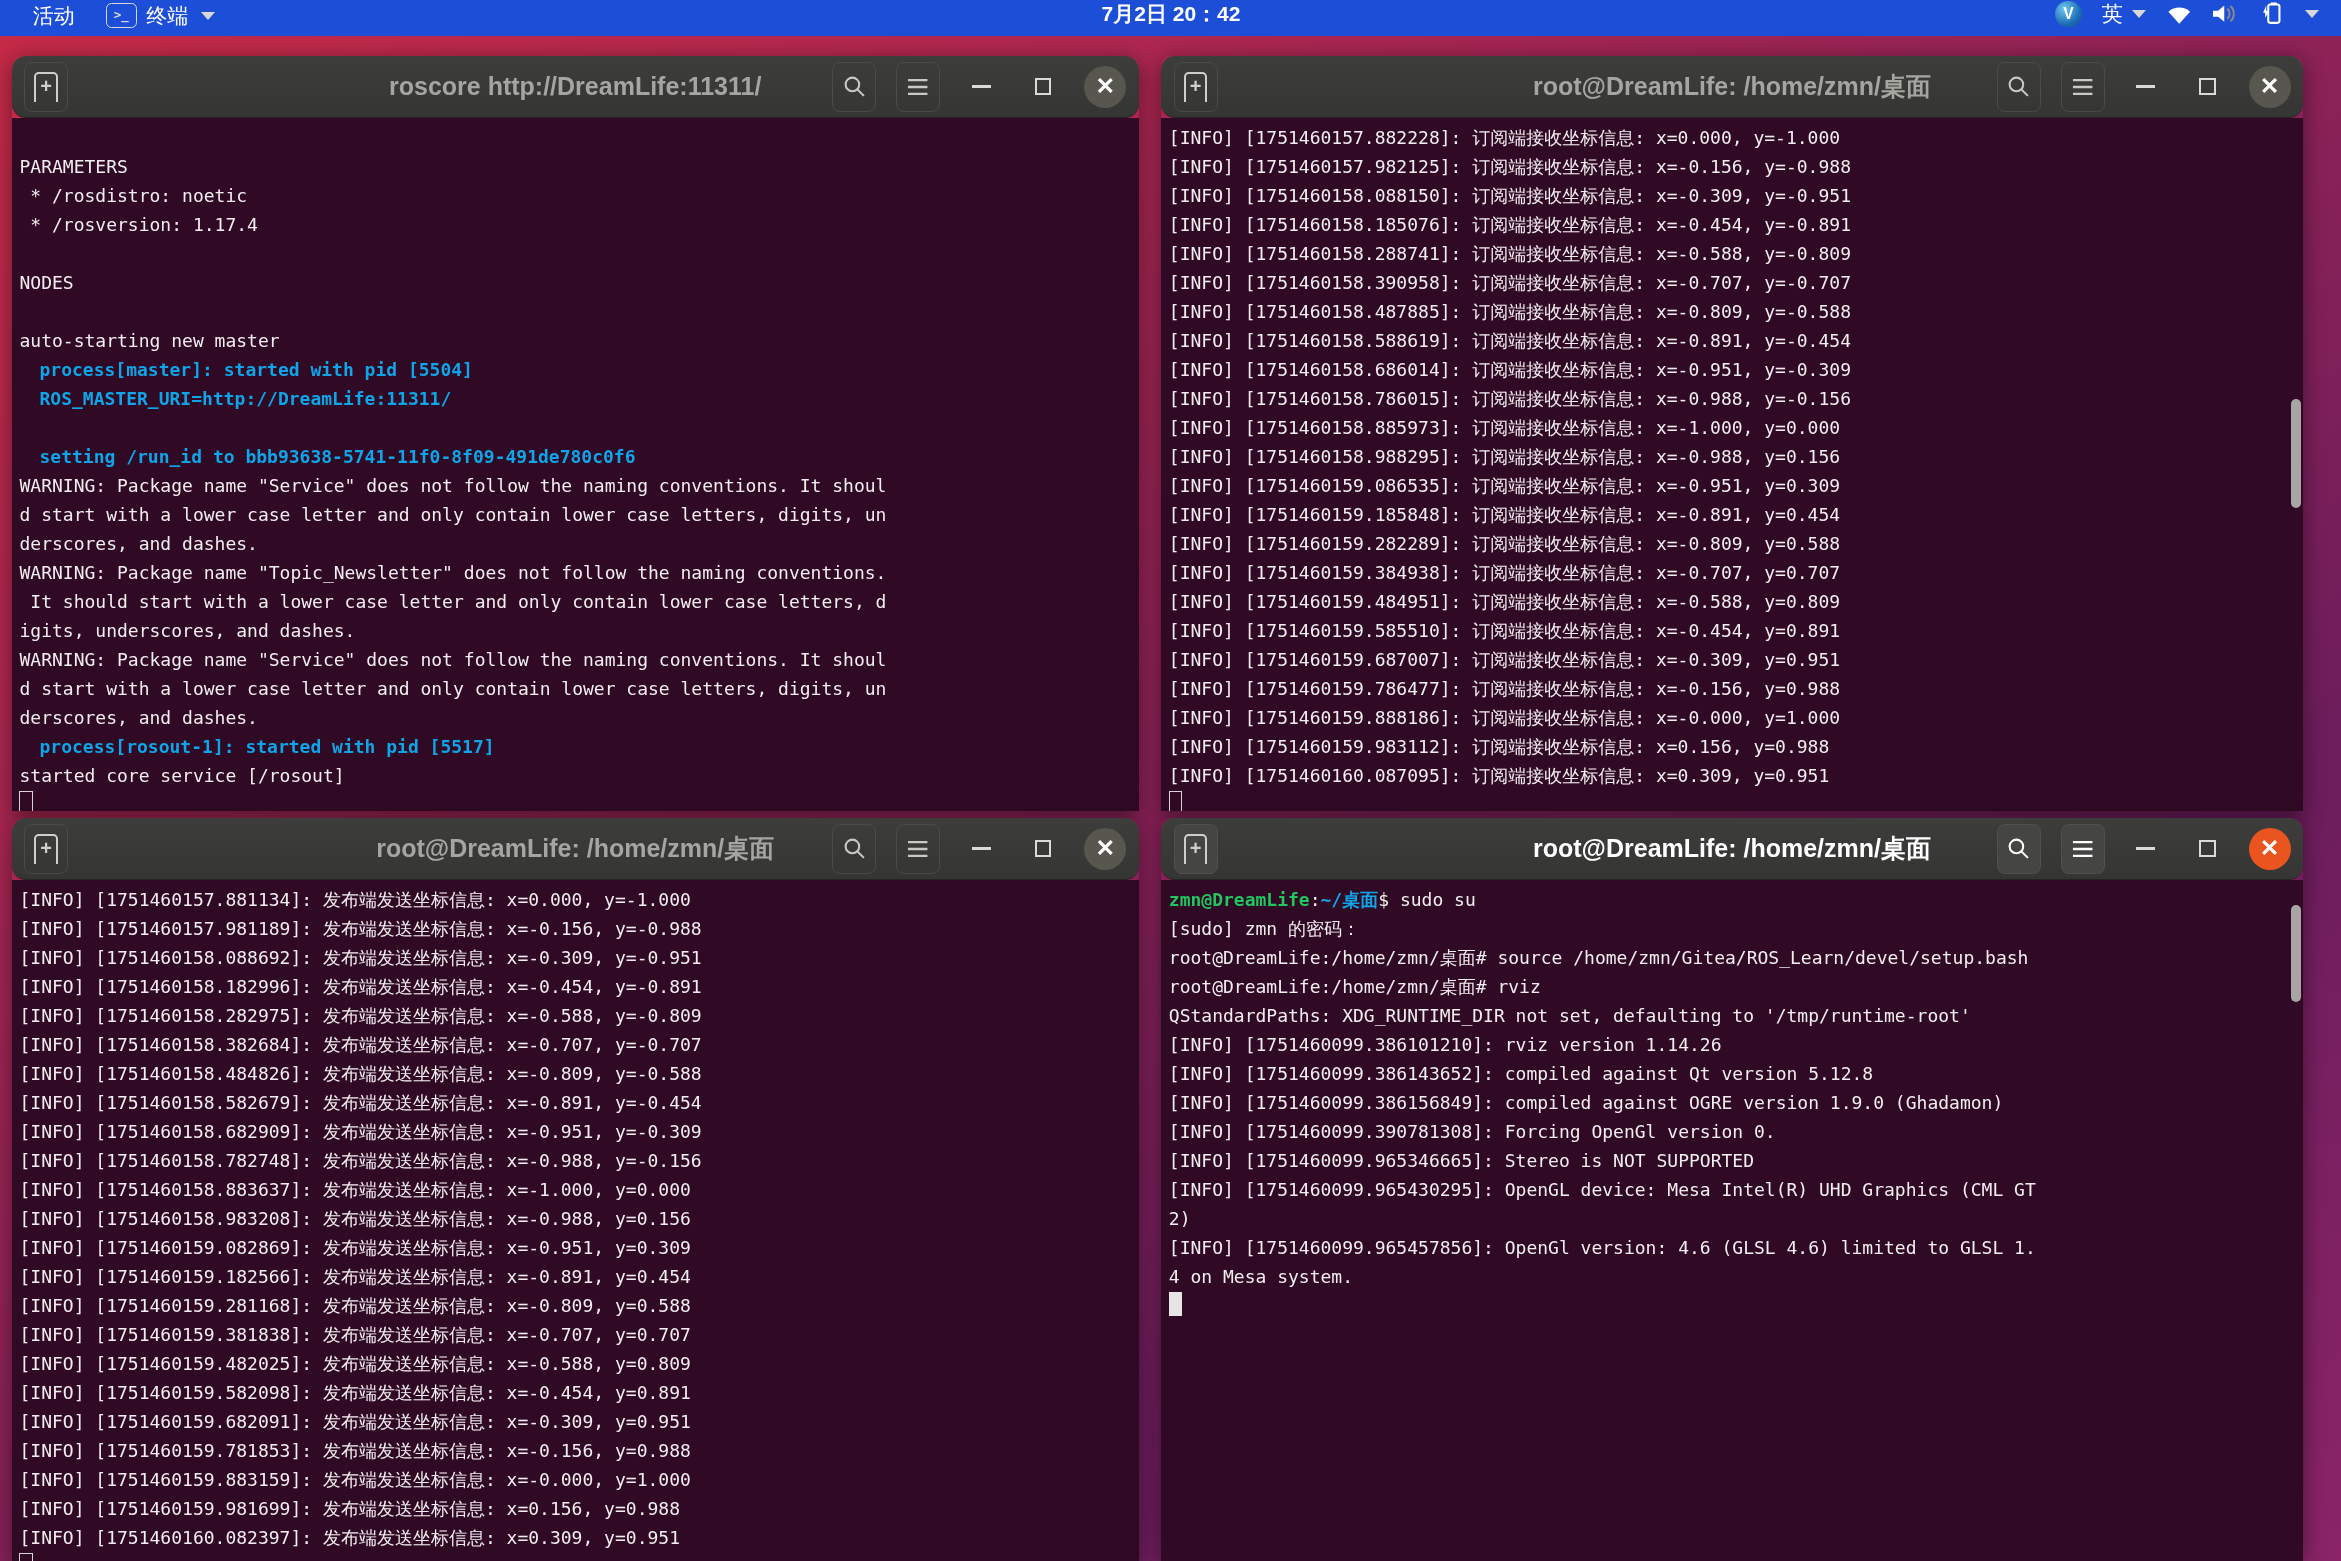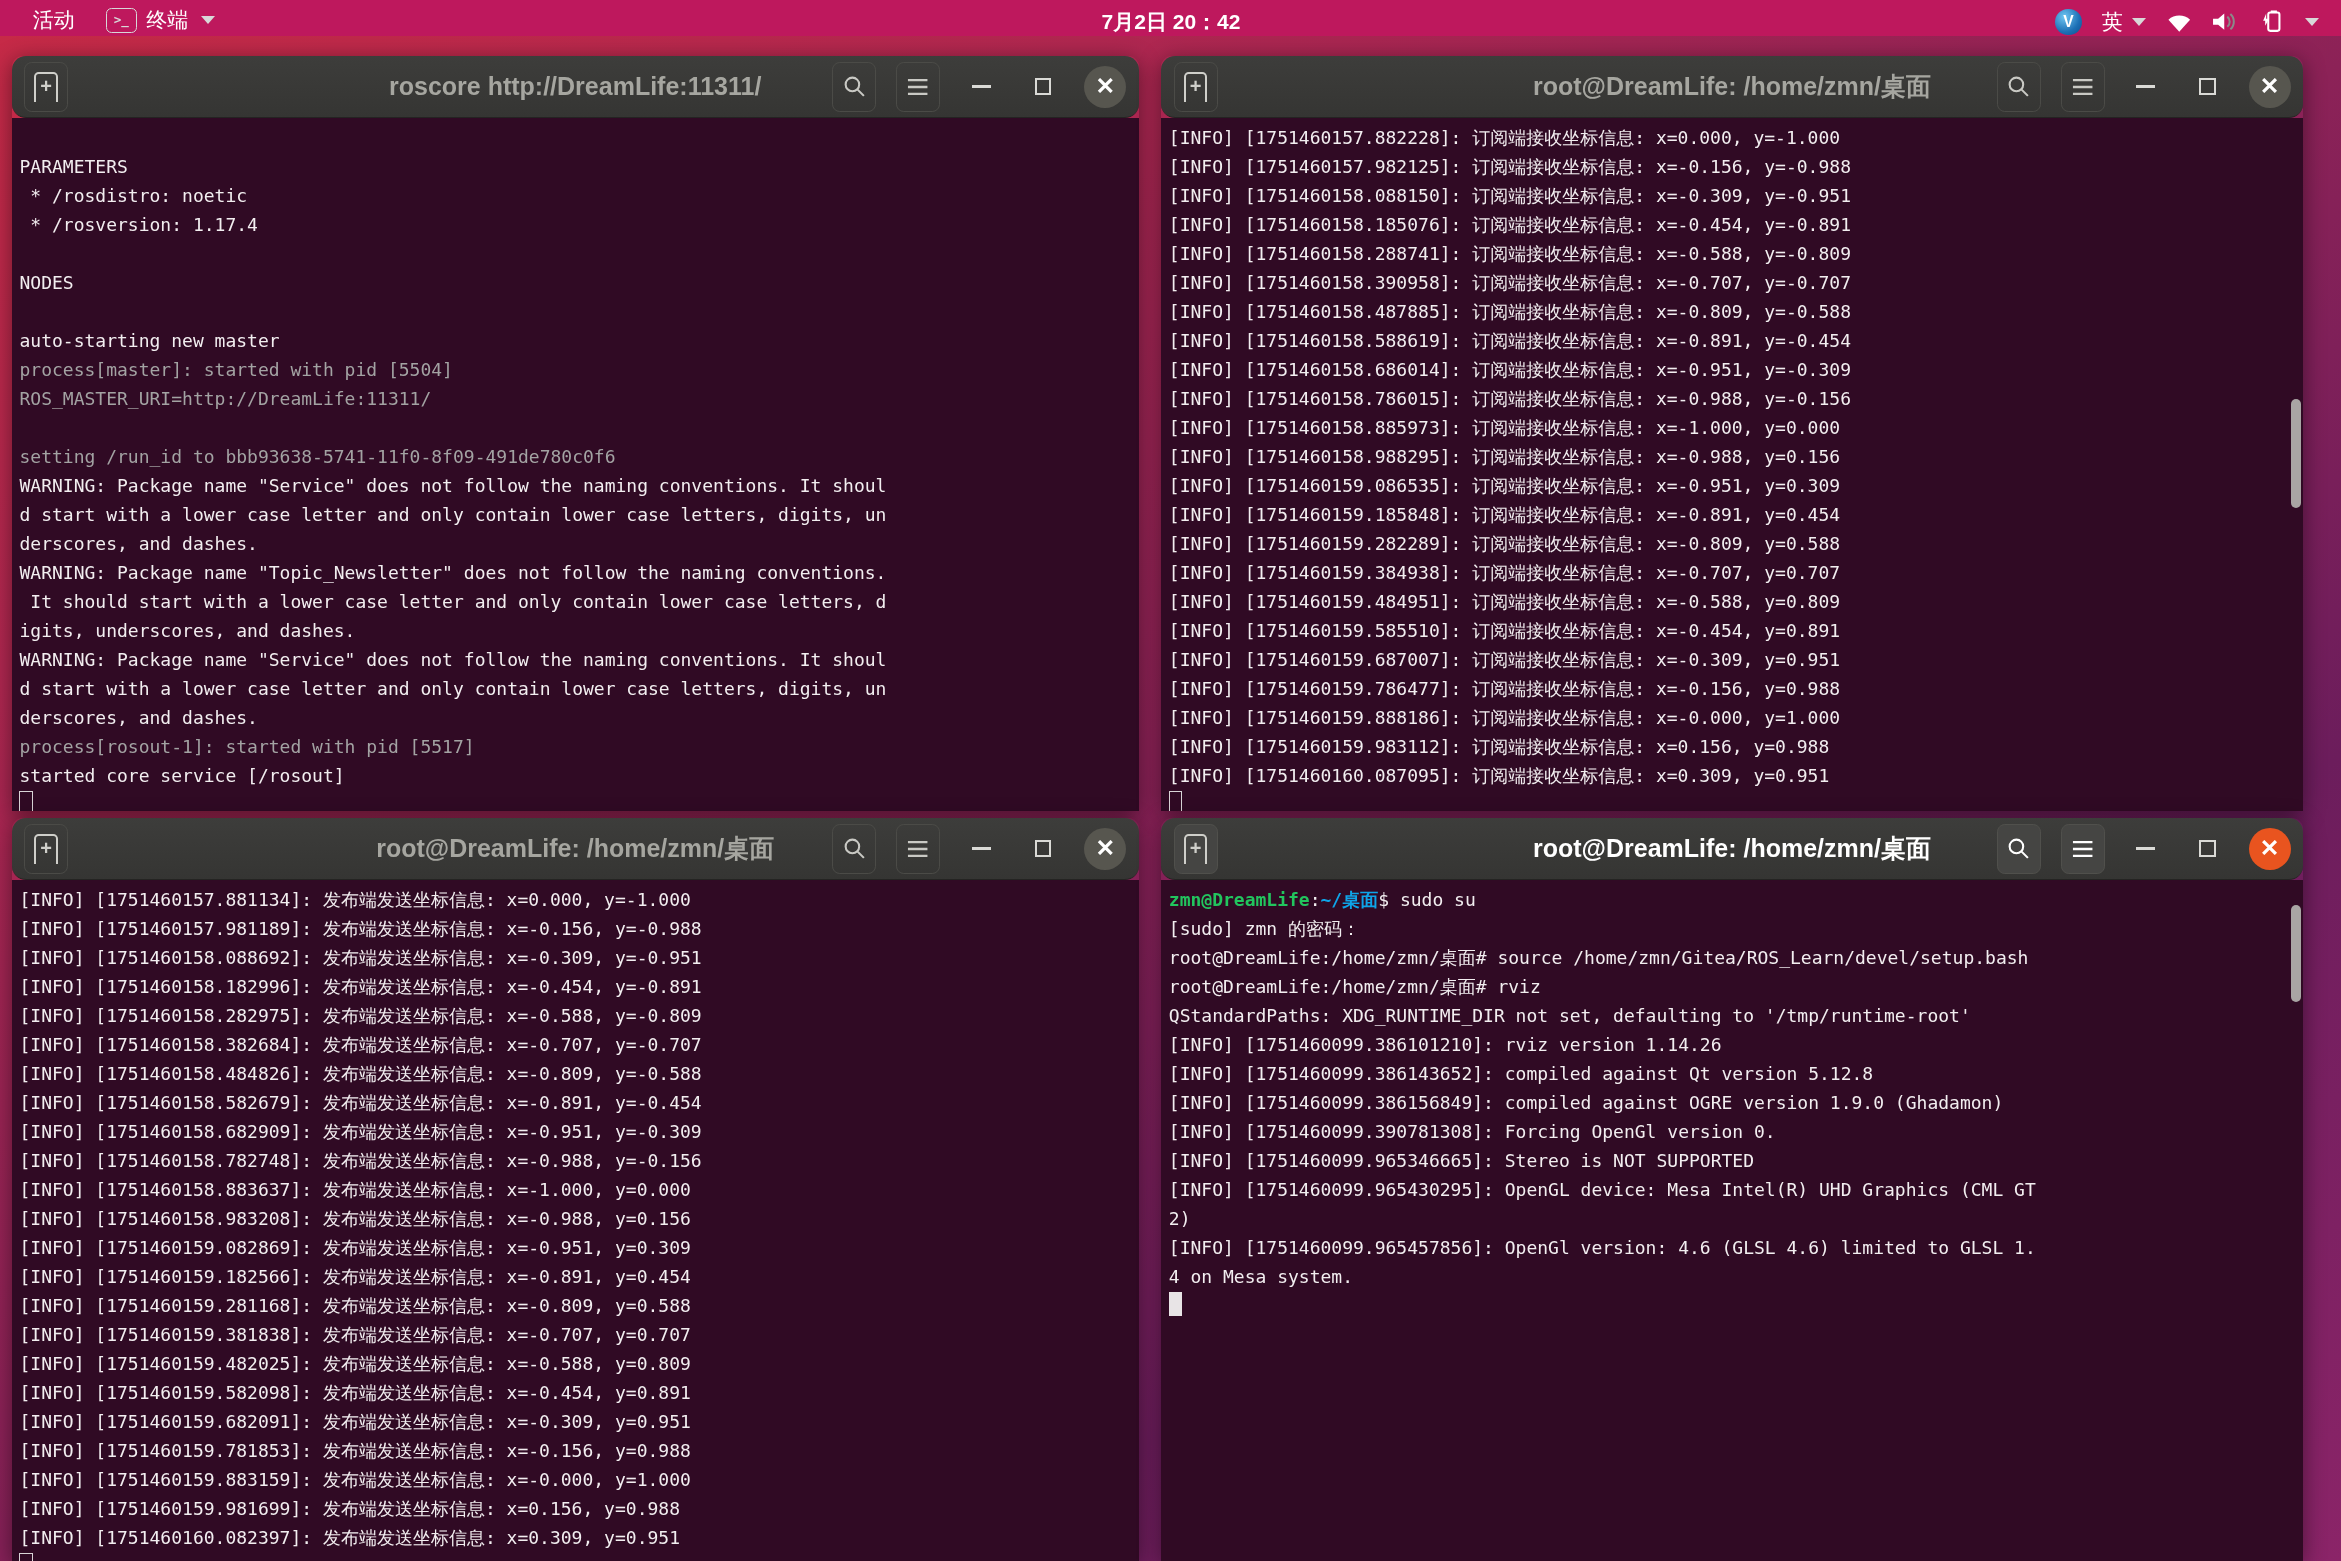--- a/index.html
+++ b/index.html
@@ -1,20 +1,20 @@
 <!DOCTYPE html>
 <html style="font-size:12.5px"><head>
 <meta charset="utf-8">
 <style>
   * { margin:0; padding:0; box-sizing:border-box; }
   html,body { width:2342px; height:1561px; overflow:hidden; background:#000; font-family:"Liberation Sans", sans-serif; }
 
   
-  .topbar { position:relative; width:100%; height:36px; background:#be185d; color:#fff;
-    display:flex; align-items:flex-end; font-size:21px; z-index:10; }
+  .topbar { position:relative; width:100%; height:36px; background:#1d4ed8; color:#fff;
+    display:flex; align-items:flex-start; font-size:21px; z-index:10; }
   .tb-left { display:flex; align-items:center; gap:26.5px; padding-left:28px; }
   .activities { padding:1.6px 4.7px; }
   .appmenu { display:flex; align-items:center; gap:9.3px; }
   .term-badge { width:31px; height:25px; border:1.6px solid #d8d8d8; border-radius:5.5px;
     display:flex; align-items:center; justify-content:center; font-family:"DejaVu Sans Mono",monospace;
     font-size:12.5px; font-weight:bold; color:#d8d8d8; line-height:1; }
   .caret { display:inline-block; width:0; height:0; border-left:7px solid transparent;
     border-right:7px solid transparent; border-top:8.6px solid #d8d8d8; margin-left:3.1px; }
   .tb-center { position:absolute; left:0; right:0; text-align:center; font-weight:bold; pointer-events:none; }
   .tb-right { margin-left:auto; display:flex; align-items:center; gap:20px; padding-right:23.4px; }
@@ -50,21 +50,21 @@
   .newtab-glyph { width:23.4px; height:30px; border:2.3px solid #cfcfca; border-bottom:none;
     border-radius:4.7px 4.7px 0 0; position:relative; display:block; }
   .newtab-glyph::after { content:"+"; position:absolute; left:50%; top:45%; transform:translate(-50%,-50%);
     color:#cfcfca; font-size:20px; font-weight:bold; }
 
   
   .content { flex:1 1 auto; background:#300a24; padding:4.7px 7.8px 0 7.8px; position:relative;
     font-family:"DejaVu Sans Mono", monospace; font-size:18px; line-height:29px; color:#f2eef0;
     white-space:pre; overflow:hidden; }
   .tl-line { height:29px; }
-  .b, .tl-line.b { font-weight:normal; color:#a3a3a3; }
+  .b, .tl-line.b { font-weight:bold; color:#0ea5e9;margin-left:20px; }
   .user { color:#22c55e; font-weight:bold; }
   .path { color:#0ea5e9; font-weight:bold; }
   .cursor { display:inline-block; width:13.2px; height:24px; vertical-align:text-bottom; }
   .cursor.hollow { border:1.6px solid #d9d4d7; }
   .cursor.filled { background:#e8e4e6; }
 
   .scroll-handle { position:absolute; width:10px; border-radius:5.5px; background:#a9a5a4; right:2.3px; }
 
   
   svg { display:block; }

